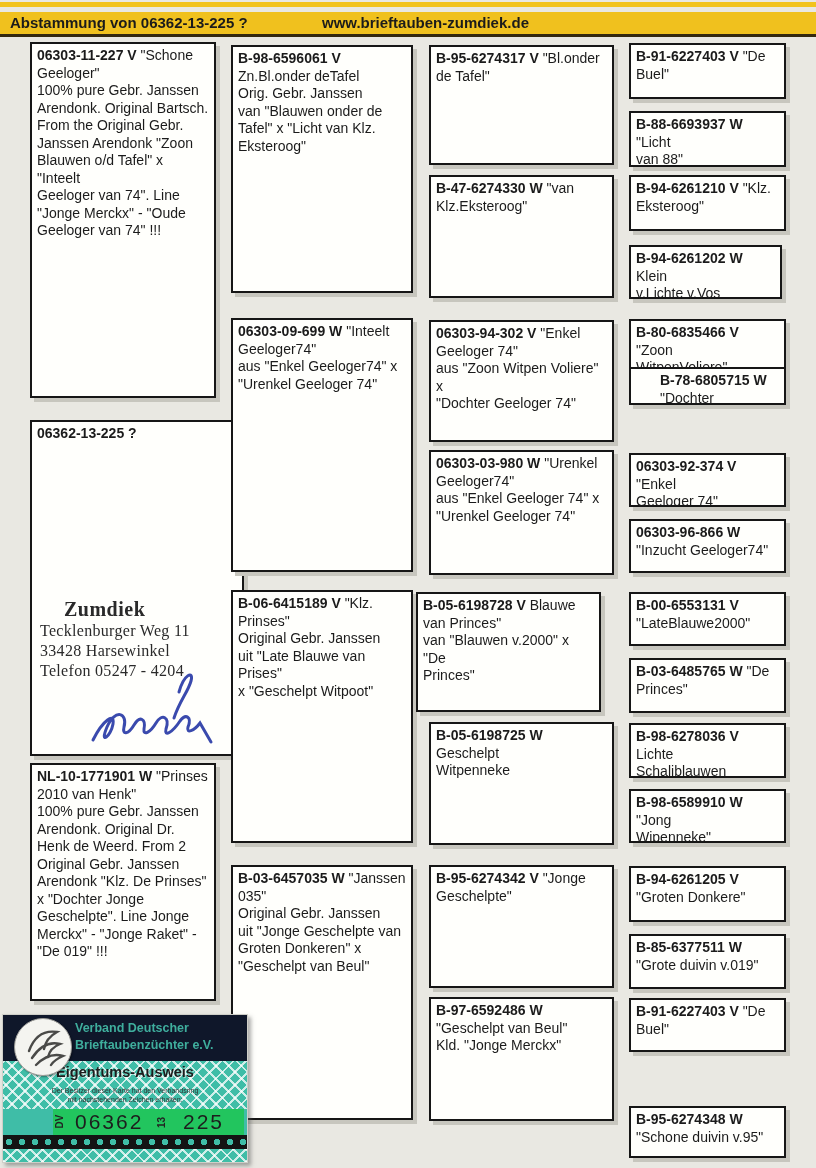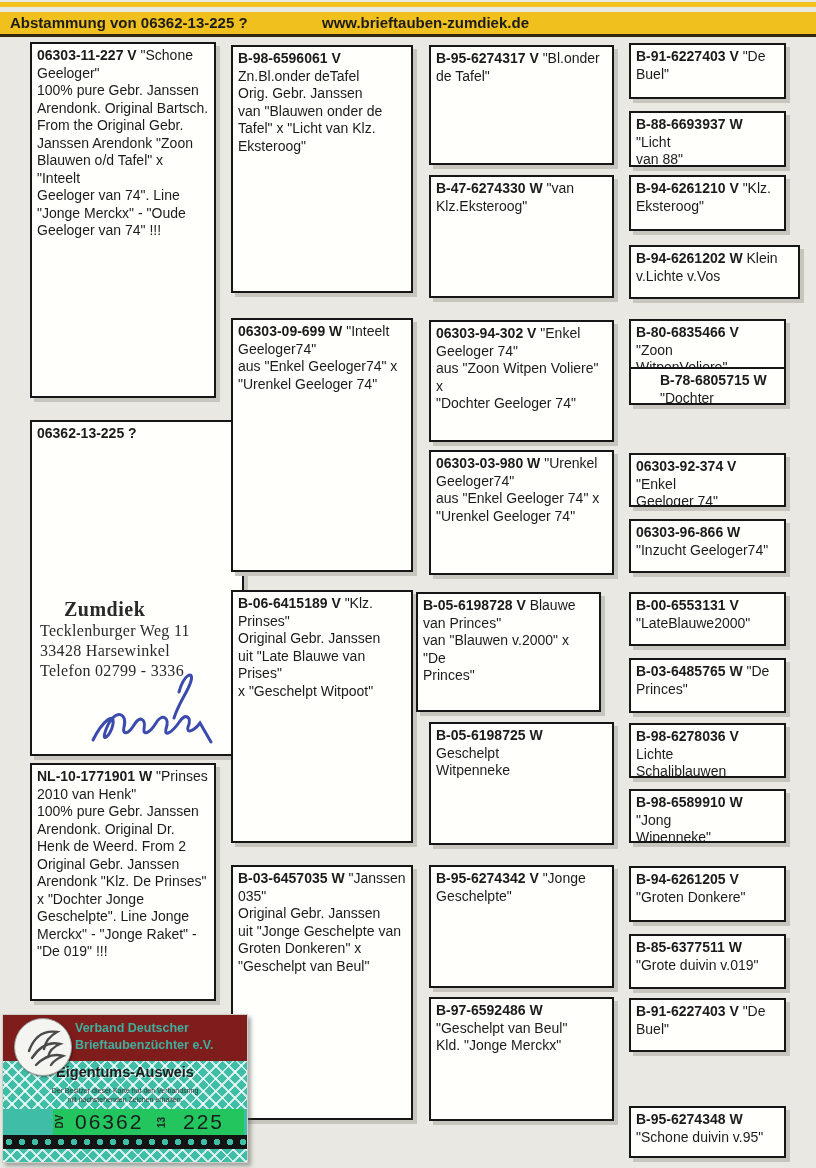--- a/index.html
+++ b/index.html
@@ -38,41 +38,41 @@
   .c3b3{left:429px;top:320px;width:185px;height:122px;}
   .c3b4{left:429px;top:450px;width:185px;height:125px;}
   .c3b5{left:416px;top:592px;width:185px;height:120px;}
   .c3b6{left:429px;top:722px;width:185px;height:123px;}
   .c3b7{left:429px;top:865px;width:185px;height:123px;}
   .c3b8{left:429px;top:997px;width:185px;height:124px;}
   
   .c4b1{left:629px;top:43px;width:157px;height:56px;}
   .c4b2{left:629px;top:111px;width:157px;height:56px;}
   .c4b3{left:629px;top:175px;width:157px;height:56px;}
-  .c4b4{left:629px;top:245px;width:171px;height:54px;}
+  .c4b4{left:629px;top:245px;width:153px;height:54px;}
   .c4b5{left:629px;top:319px;width:157px;height:56px;}
   .c4b6{left:629px;top:367px;width:157px;height:38px;padding-left:24px;}
   .c4b7{left:629px;top:453px;width:157px;height:54px;}
   .c4b8{left:629px;top:519px;width:157px;height:54px;}
   .c4b9{left:629px;top:592px;width:157px;height:54px;}
   .c4b10{left:629px;top:658px;width:157px;height:55px;}
   .c4b11{left:629px;top:723px;width:157px;height:55px;}
   .c4b12{left:629px;top:789px;width:157px;height:54px;}
   .c4b13{left:629px;top:866px;width:157px;height:56px;}
   .c4b14{left:629px;top:934px;width:157px;height:55px;}
   .c4b15{left:629px;top:998px;width:157px;height:54px;}
   .c4b16{left:629px;top:1062px;width:157px;height:52px;margin-top:44px;}
   
   .owner{position:absolute;left:8px;top:176px;font-family:"Liberation Serif", serif;color:#2a2a2a;}
   .oname{font-size:20px;font-weight:bold;padding-left:24px;letter-spacing:.5px;}
   .oline{font-size:16px;line-height:20px;letter-spacing:.3px;}
   .sig{position:absolute;left:55px;top:242px;}
   
   .sticker{position:absolute;left:2px;top:1014px;width:244px;height:147px;background:#3fbda7;box-shadow:3px 3px 4px rgba(90,90,90,.5);border:1px solid #cfcfc8;}
-  .st-head{position:absolute;left:0;top:0;width:100%;height:46px;background:#7f1d1d;}
+  .st-head{position:absolute;left:0;top:0;width:100%;height:46px;background:#0f172a;}
   .st-org{position:absolute;left:72px;top:5px;color:#3fae9d;font-size:12.5px;font-weight:bold;line-height:17px;}
   .st-pattern{position:absolute;left:0;width:100%;
     background-color:#3fbda7;
     background-image:
       repeating-linear-gradient(45deg, rgba(255,255,255,.75) 0 2px, transparent 2px 9px),
       repeating-linear-gradient(135deg, rgba(255,255,255,.75) 0 2px, transparent 2px 9px);}
   .st-p1{top:46px;height:48px;}
   .st-p2{top:134px;height:13px;}
   .st-title{position:absolute;left:0;width:100%;top:3px;text-align:center;font-size:14.5px;font-weight:bold;color:#1d1d1d;text-shadow:1px 1px 0 rgba(255,255,255,.5);}
   .st-note{position:absolute;left:0;width:100%;text-align:center;font-size:7px;color:#313131;line-height:9px;}
@@ -106,21 +106,21 @@
 "Jonge Merckx" - "Oude
 Geeloger van 74" !!!</span></p>
 </div>
 
 <div class="box c1b2">
   <p class="bt"><b class="rid">06362-13-225 ?</b></p>
   <div class="owner">
     <div class="oname">Zumdiek</div>
     <div class="oline">Tecklenburger Weg 11</div>
     <div class="oline">33428 Harsewinkel</div>
-    <div class="oline">Telefon 02799 - 3336</div>
+    <div class="oline">Telefon 05247 - 4204</div>
   </div>
   <svg class="sig" width="130" height="92" viewBox="0 0 130 92">
     <path d="M92 28 C97 10 107 6 104 17 C101 28 93 36 87 54" fill="none" stroke="#3a4aad" stroke-width="3" stroke-linecap="round"></path>
     <path d="M6 76 C16 56 28 48 26 60 C24 72 12 82 20 63 C28 44 41 49 37 63 C35 71 41 71 47 61 C53 51 59 55 57 65 C56 72 63 69 69 59 C75 49 83 53 79 65 C77 73 85 69 93 57 C99 49 105 53 101 63 C99 70 107 67 113 59 L124 78" fill="none" stroke="#3a4aad" stroke-width="3" stroke-linecap="round"></path>
   </svg>
 </div>
 
 <div class="box c1b3">
   <p class="bt"><b class="rid">NL-10-1771901 W</b><span> "Prinses
 2010 van Henk"

